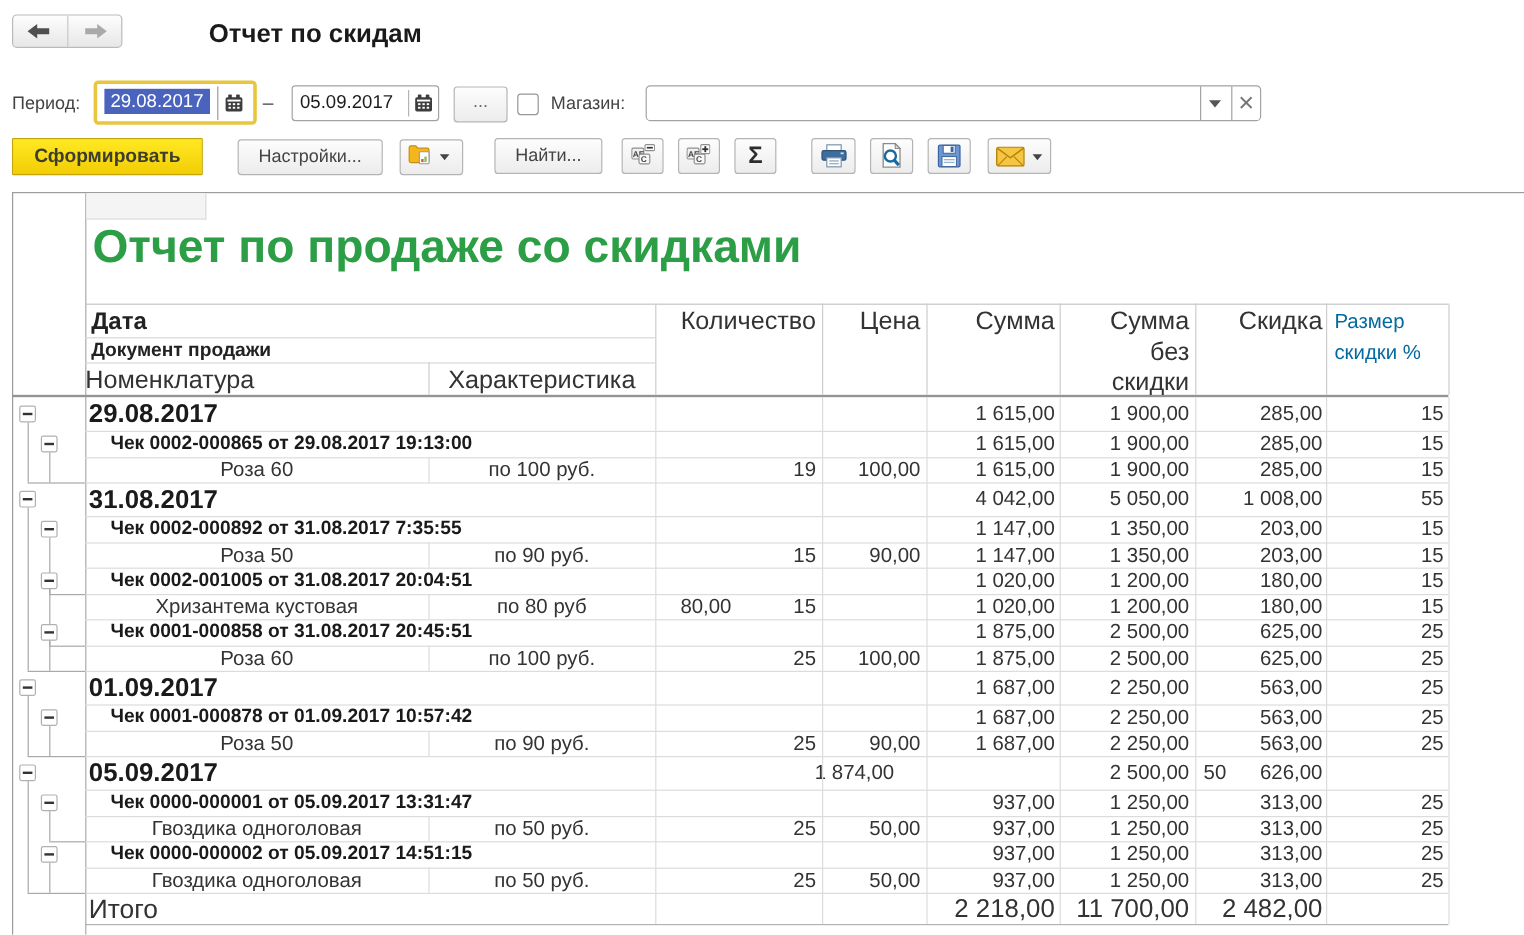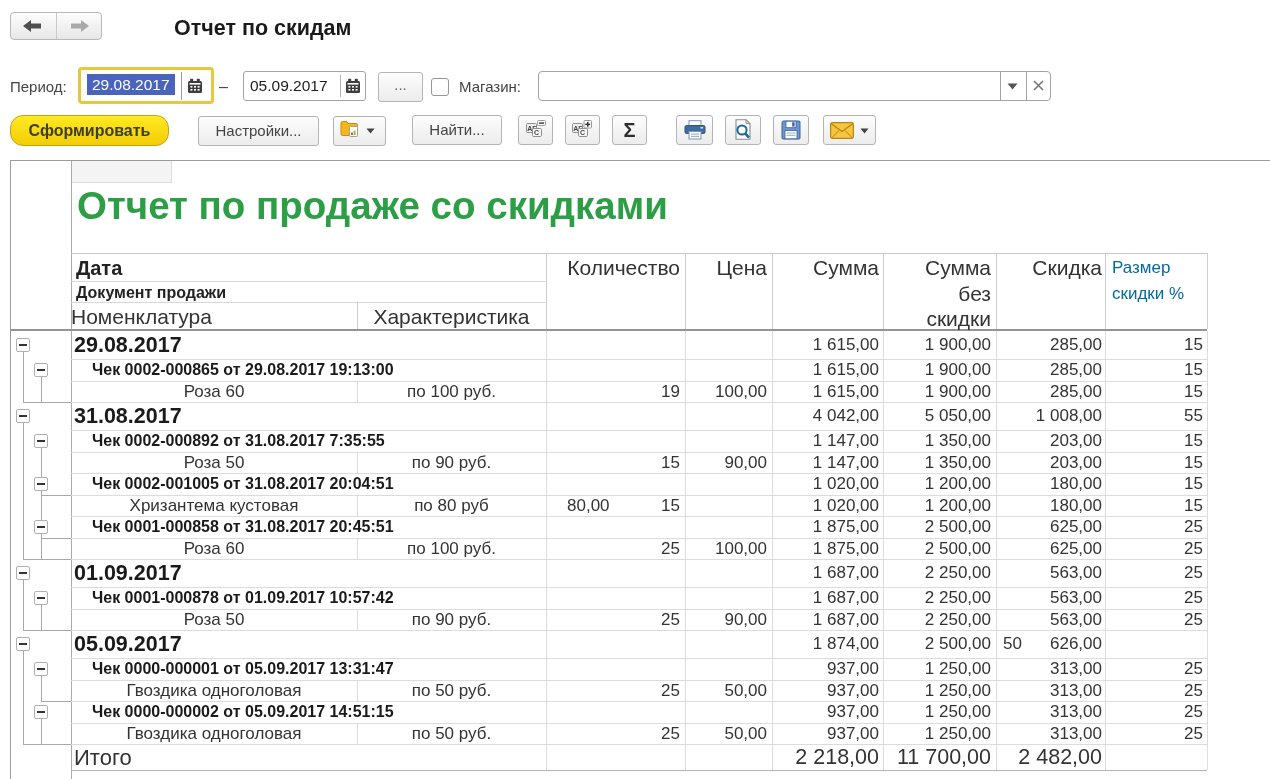--- a/index.html
+++ b/index.html
@@ -56,21 +56,21 @@
 <div class="ab" style="left:459px;top:78px;height:18px;line-height:18px;font-size:15px;font-weight:400;color:#444;white-space:nowrap;">Магазин:</div>
 <div class="ab" style="left:538px;top:71px;width:513px;height:30px;border:1px solid #a3a3a3;border-radius:4px;background:#fff;box-sizing:border-box"></div>
 <div class="ab" style="left:1000px;top:72px;width:1px;height:28px;background:#a3a3a3"></div>
 <div class="ab" style="left:1026px;top:72px;width:1px;height:28px;background:#a3a3a3"></div>
 <svg class="ab" style="left:1007px;top:83px" width="11" height="7" viewBox="0 0 11 7">
     <path d="M0.5 0.5 L10.5 0.5 L5.5 6.5 Z" fill="#555"></path>
   </svg>
 <svg class="ab" style="left:1033px;top:80px" width="11" height="11" viewBox="0 0 11 11">
     <path d="M1 1 L10 10 M10 1 L1 10" stroke="#777" stroke-width="1.6"></path>
   </svg>
-<div class="ab" style="left:10px;top:115px;width:159px;height:31px;border:1px solid #c3a409;border-radius:13px;background:linear-gradient(#ffe923,#f2cd05);box-sizing:border-box;text-align:center;line-height:29px;font-size:16px;font-weight:700;color:#3e3e2e">Сформировать</div>
+<div class="ab" style="left:10px;top:115px;width:159px;height:31px;border:1px solid #c3a409;border-radius:1px;background:linear-gradient(#ffe923,#f2cd05);box-sizing:border-box;text-align:center;line-height:29px;font-size:16px;font-weight:700;color:#3e3e2e">Сформировать</div>
 <div class="btn" style="left:198px;top:116px;width:121px;line-height:28px">Настройки...</div>
 <div class="btn" style="left:333px;top:116px;width:53px"></div>
 <div class="ab" style="left:340px;top:120px"><svg width="20" height="18" viewBox="0 0 20 18">
       <path d="M1 3 q0-1.5 1.5-1.5 l4 0 1.5 2 8 0 q1.5 0 1.5 1.5 l0 9 q0 1.5-1.5 1.5 l-13.5 0 q-1.5 0-1.5-1.5 Z" fill="#f3b71c" stroke="#c58f17" stroke-width="1"></path>
       <rect x="9.5" y="6.5" width="8" height="10" rx="0.8" fill="#fff" stroke="#9a9a9a" stroke-width="0.9"></rect>
       <rect x="11" y="12.5" width="2" height="2.6" fill="#d9534f"></rect>
       <rect x="13.6" y="10.5" width="2" height="4.6" fill="#8bc34a"></rect>
     </svg></div>
 <svg class="ab" style="left:366px;top:128px" width="9" height="6" viewBox="0 0 9 6">
     <path d="M0.5 0.5 L8.5 0.5 L4.5 5.5 Z" fill="#444"></path>
@@ -250,21 +250,21 @@
 <div class="ab" style="left:357px;top:609px;width:189px;height:21px;line-height:21px;font-size:17px;font-weight:400;color:#333;text-align:center;white-space:nowrap">по 90 руб.</div>
 <div class="ab" style="left:357px;top:609px;width:1px;height:21px;background:#dcdcdc"></div>
 <div class="ab" style="left:480px;top:609px;width:200px;height:21px;line-height:21px;font-size:17px;font-weight:400;color:#333;text-align:right;white-space:nowrap">25</div>
 <div class="ab" style="left:567px;top:609px;width:200px;height:21px;line-height:21px;font-size:17px;font-weight:400;color:#333;text-align:right;white-space:nowrap">90,00</div>
 <div class="ab" style="left:679px;top:609px;width:200px;height:21px;line-height:21px;font-size:17px;font-weight:400;color:#333;text-align:right;white-space:nowrap">1 687,00</div>
 <div class="ab" style="left:791px;top:609px;width:200px;height:21px;line-height:21px;font-size:17px;font-weight:400;color:#333;text-align:right;white-space:nowrap">2 250,00</div>
 <div class="ab" style="left:902px;top:609px;width:200px;height:21px;line-height:21px;font-size:17px;font-weight:400;color:#333;text-align:right;white-space:nowrap">563,00</div>
 <div class="ab" style="left:1003px;top:609px;width:200px;height:21px;line-height:21px;font-size:17px;font-weight:400;color:#333;text-align:right;white-space:nowrap">25</div>
 <div class="ab" style="left:71px;top:658px;width:1136px;height:1px;background:#dcdcdc"></div>
 <div class="ab" style="left:74px;top:630px;height:28px;line-height:28px;font-size:21.5px;font-weight:700;color:#1a1a1a;white-space:nowrap;">05.09.2017</div>
-<div class="ab" style="left:679px;top:630px;width:200px;height:28px;line-height:28px;font-size:17px;font-weight:400;color:#333;text-align:right;white-space:nowrap">1 874,00</div>
+<div class="ab" style="left:679px;top:630px;width:200px;height:28px;line-height:28px;font-size:17px;font-weight:400;color:#333;text-align:left;white-space:nowrap">1 874,00</div>
 <div class="ab" style="left:791px;top:630px;width:200px;height:28px;line-height:28px;font-size:17px;font-weight:400;color:#333;text-align:right;white-space:nowrap">2 500,00</div>
 <div class="ab" style="left:902px;top:630px;width:200px;height:28px;line-height:28px;font-size:17px;font-weight:400;color:#333;text-align:right;white-space:nowrap">626,00</div>
 <div class="ab" style="left:1003px;top:630px;width:200px;height:28px;line-height:28px;font-size:17px;font-weight:400;color:#333;text-align:left;white-space:nowrap">50</div>
 <div class="ab" style="left:71px;top:680px;width:1136px;height:1px;background:#dcdcdc"></div>
 <div class="ab" style="left:92px;top:658px;height:22px;line-height:22px;font-size:16px;font-weight:700;color:#1a1a1a;white-space:nowrap;">Чек 0000-000001 от 05.09.2017 13:31:47</div>
 <div class="ab" style="left:679px;top:658px;width:200px;height:22px;line-height:22px;font-size:17px;font-weight:400;color:#333;text-align:right;white-space:nowrap">937,00</div>
 <div class="ab" style="left:791px;top:658px;width:200px;height:22px;line-height:22px;font-size:17px;font-weight:400;color:#333;text-align:right;white-space:nowrap">1 250,00</div>
 <div class="ab" style="left:902px;top:658px;width:200px;height:22px;line-height:22px;font-size:17px;font-weight:400;color:#333;text-align:right;white-space:nowrap">313,00</div>
 <div class="ab" style="left:1003px;top:658px;width:200px;height:22px;line-height:22px;font-size:17px;font-weight:400;color:#333;text-align:right;white-space:nowrap">25</div>
 <div class="ab" style="left:71px;top:701px;width:1136px;height:1px;background:#dcdcdc"></div>

